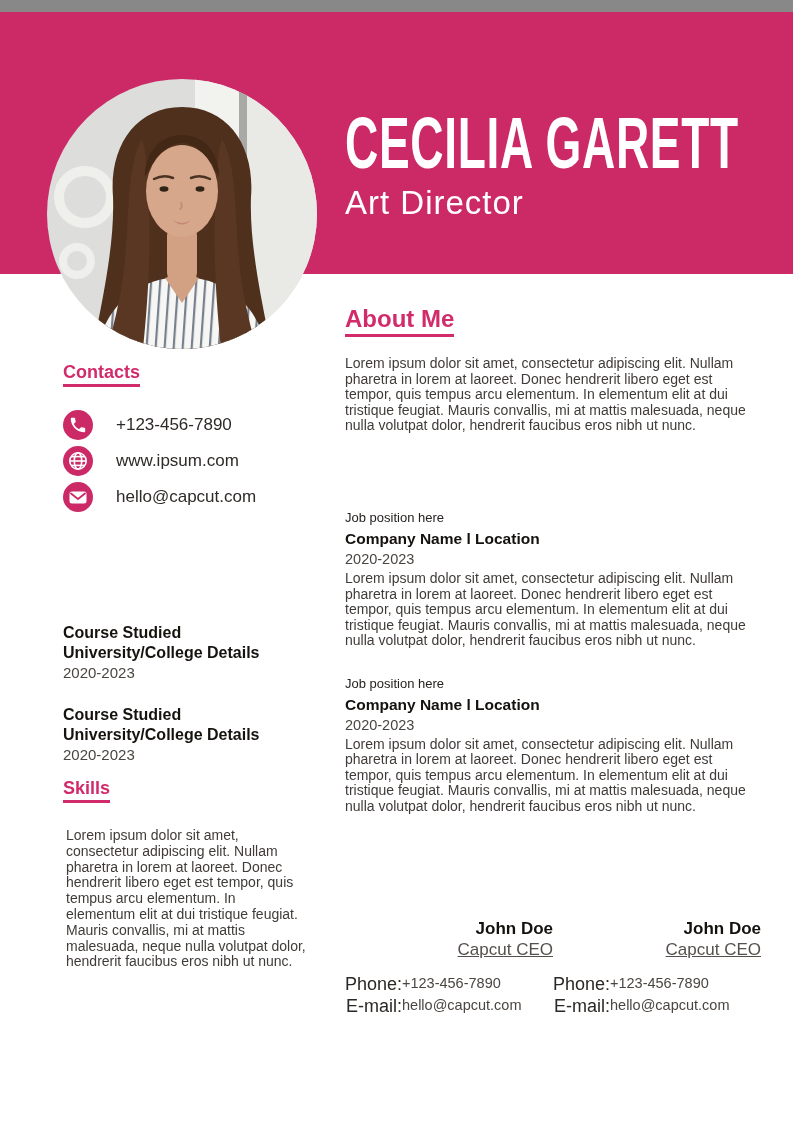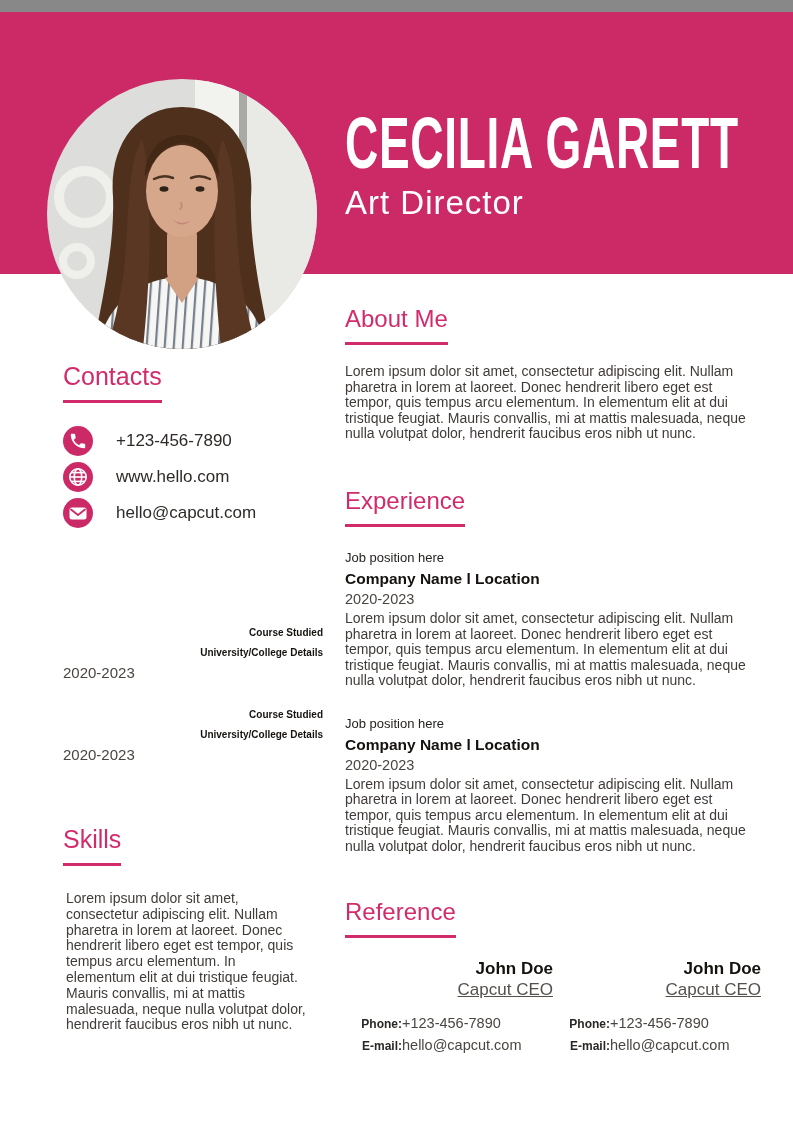--- a/index.html
+++ b/index.html
@@ -22,59 +22,59 @@
   .name{
     font-size:72px;font-weight:bold;line-height:70px;white-space:nowrap;
     transform:scaleX(0.64);transform-origin:left center;letter-spacing:1px;
   }
   .job-title{font-size:33px;font-weight:normal;letter-spacing:1px;margin-top:6px;}
   
   .photo{position:absolute;left:47px;top:67px;width:270px;height:270px;border-radius:50%;overflow:hidden;}
   
   .section{position:absolute;}
   .s-heading{
-    display:inline-block;font-weight:normal;color:var(--heading);
-    padding-bottom:9px;border-bottom:3px solid var(--heading);
-  }
-  .side .s-heading{font-size:25px;}
+    display:inline-block;font-weight:bold;color:var(--heading);
+    padding-bottom:1px;border-bottom:3px solid var(--heading);
+  }
+  .side .s-heading{font-size:18px;}
   .main .s-heading{font-size:24px;}
   
   #contacts{left:63px;top:350px;width:260px;}
   .contact-list{margin-top:23px;}
   .contact-row{display:flex;align-items:center;margin-bottom:6px;}
   .contact-icon{flex:0 0 30px;width:30px;height:30px;margin-right:23px;}
   .contact-text{font-size:17px;line-height:20px;color:var(--text-dark);max-width:175px;}
   
   #education{left:63px;top:591px;width:260px;}
   .edu-list{margin-top:20px;}
   .edu-entry{margin-bottom:22px;}
-  .edu-course,.edu-school{font-size:10px;font-weight:bold;line-height:20px;color:#16130f;text-align:right;}
+  .edu-course,.edu-school{font-size:16px;font-weight:bold;line-height:20px;color:#16130f;}
   .edu-years{font-size:15px;line-height:20px;color:#4A4541;}
   
-  #skills{left:63px;top:813px;width:248px;}
+  #skills{left:63px;top:766px;width:248px;}
   .skills-text{margin-top:25px;margin-left:3px;width:240px;font-size:14px;line-height:15.8px;color:var(--text-body);}
   
   #about{left:345px;top:293px;width:412px;}
   .about-text{margin-top:19px;font-size:14px;line-height:15.5px;color:var(--text-body);width:410px;}
   
   #experience{left:345px;top:475px;width:414px;}
   .exp-list{margin-top:20px;}
   .exp-entry{margin-bottom:24px;}
   .exp-position{font-size:13px;line-height:21px;color:#262220;}
   .exp-company{font-size:15.5px;font-weight:bold;line-height:21px;color:#14110e;}
   .exp-years{font-size:14.5px;line-height:20px;color:#4A4541;}
   .exp-desc{margin-top:2px;font-size:14px;line-height:15.5px;color:var(--text-body);width:410px;}
   
   #reference{left:345px;top:886px;width:430px;}
   .ref-cols{display:flex;margin-top:20px;text-align:right;}
   .ref-col{width:208px;}
   .ref-name{font-size:17px;font-weight:bold;line-height:22px;color:#14110e;}
   .ref-title{font-size:17px;line-height:20px;color:var(--text-gray);margin-bottom:13px;text-decoration:underline;}
   .ref-row{display:flex;line-height:21px;}
-  .ref-label{font-size:12px;font-weight:bold;color:#2b2724;width:57px;flex:0 0 57px;padding-top:1px;}
+  .ref-label{font-size:18px;font-weight:normal;color:#2b2724;width:57px;flex:0 0 57px;padding-top:1px;}
   .ref-value{font-size:14.5px;color:#4A4541;}
 </style>
 </head>
 <body>
 
 <div class="page">
 
   <div class="band"></div>
   <div class="name-block">
     <div class="name">CECILIA GARETT</div>
@@ -141,21 +141,21 @@
           <svg class="contact-icon" viewBox="0 0 30 30">
             <circle cx="15" cy="15" r="15" fill="#CB2A67"></circle>
             <g stroke="#ffffff" stroke-width="1.6" fill="none">
               <circle cx="15" cy="15" r="8.2"></circle>
               <ellipse cx="15" cy="15" rx="3.7" ry="8.2"></ellipse>
               <line x1="6.8" y1="15" x2="23.2" y2="15"></line>
               <line x1="8" y1="10.6" x2="22" y2="10.6"></line>
               <line x1="8" y1="19.4" x2="22" y2="19.4"></line>
             </g>
           </svg>
-          <div class="contact-text">www.hello.com</div>
+          <div class="contact-text">www.ipsum.com</div>
         </div>
 
         <div class="contact-row">
           <svg class="contact-icon" viewBox="0 0 30 30">
             <circle cx="15" cy="15" r="15" fill="#CB2A67"></circle>
             <rect x="6.5" y="9.5" width="17" height="12" rx="2.5" fill="#ffffff"></rect>
             <path d="M8 11.5 L15 17 L22 11.5" stroke="#CB2A67" stroke-width="1.8" fill="none" stroke-linecap="round" stroke-linejoin="round"></path>
           </svg>
           <div class="contact-text">hello@capcut.com</div>
         </div>
@@ -186,42 +186,40 @@
   </div>
 
   <div class="main">
 
     <div class="section" id="about">
       <div class="s-heading">About Me</div>
       <div class="about-text">Lorem ipsum dolor sit amet, consectetur adipiscing elit. Nullam pharetra in lorem at laoreet. Donec hendrerit libero eget est tempor, quis tempus arcu elementum. In elementum elit at dui tristique feugiat. Mauris convallis, mi at mattis malesuada, neque nulla volutpat dolor, hendrerit faucibus eros nibh ut nunc.</div>
     </div>
 
     <div class="section" id="experience">
-      <div class="s-heading">Experience</div>
       <div class="exp-list">
 
         <div class="exp-entry">
           <div class="exp-position">Job position here</div>
           <div class="exp-company">Company Name l Location</div>
           <div class="exp-years">2020-2023</div>
           <div class="exp-desc">Lorem ipsum dolor sit amet, consectetur adipiscing elit. Nullam pharetra in lorem at laoreet. Donec hendrerit libero eget est tempor, quis tempus arcu elementum. In elementum elit at dui tristique feugiat. Mauris convallis, mi at mattis malesuada, neque nulla volutpat dolor, hendrerit faucibus eros nibh ut nunc.</div>
         </div>
 
         <div class="exp-entry">
           <div class="exp-position">Job position here</div>
           <div class="exp-company">Company Name l Location</div>
           <div class="exp-years">2020-2023</div>
           <div class="exp-desc">Lorem ipsum dolor sit amet, consectetur adipiscing elit. Nullam pharetra in lorem at laoreet. Donec hendrerit libero eget est tempor, quis tempus arcu elementum. In elementum elit at dui tristique feugiat. Mauris convallis, mi at mattis malesuada, neque nulla volutpat dolor, hendrerit faucibus eros nibh ut nunc.</div>
         </div>
 
       </div>
     </div>
 
     <div class="section" id="reference">
-      <div class="s-heading">Reference</div>
       <div class="ref-cols">
 
         <div class="ref-col">
           <div class="ref-name">John Doe</div>
           <div class="ref-title">Capcut CEO</div>
           <div class="ref-row">
             <span class="ref-label">Phone:</span>
             <span class="ref-value">+123-456-7890</span>
           </div>
           <div class="ref-row">

